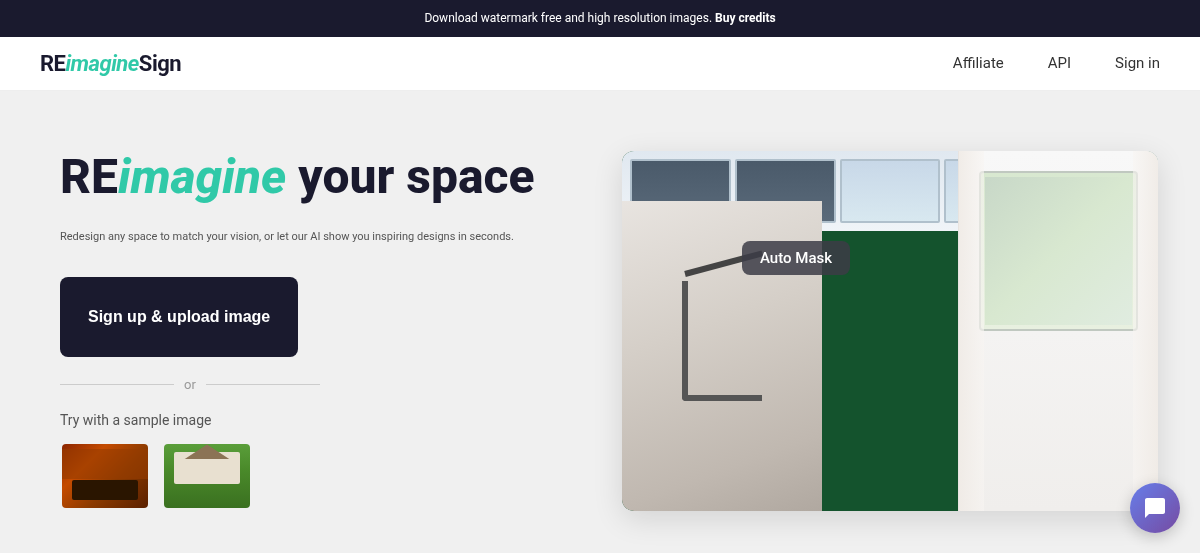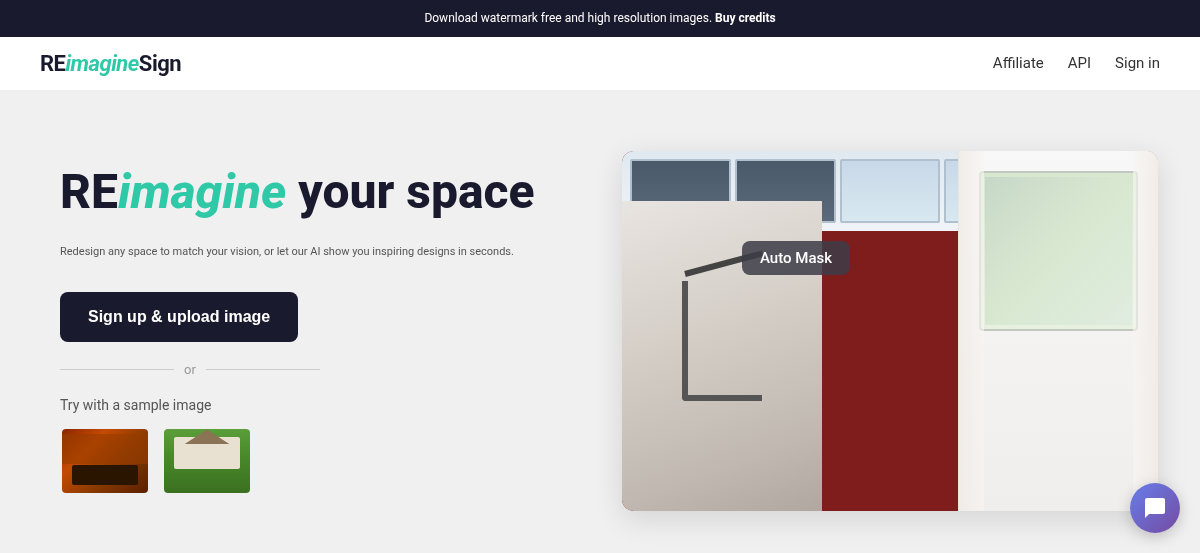--- a/index.html
+++ b/index.html
@@ -35,21 +35,21 @@
       color: #1a1a2e;
       letter-spacing: -0.5px;
     }
     .logo span.re { color: #1a1a2e; }
     .logo span.imagine { color: #30c9a8; font-style: italic; }
     .logo span.home { color: #1a1a2e; }
 
     .nav {
       display: flex;
       align-items: center;
-      gap: 24px;
+      gap: 44px;
     }
     .nav-link {
       font-size: 15px;
       color: #333;
       text-decoration: none;
       cursor: pointer;
     }
     .btn-signup {
       background: #1a1a2e;
       color: #fff;
@@ -91,21 +91,21 @@
       color: #555;
       line-height: 1.6;
       margin-bottom: 32px;
       max-width: 480px;
     }
 
     .btn-upload {
       background: #1a1a2e;
       color: #fff;
       border: none;
-      padding: 16px 28px;
+      padding: 31px 28px;
       border-radius: 8px;
       font-size: 16px;
       font-weight: 600;
       cursor: pointer;
       display: inline-block;
       margin-bottom: 20px;
     }
 
     .or-divider {
       display: flex;
@@ -203,21 +203,21 @@
     
     .right-panel {
       flex: 1;
       display: flex;
       justify-content: center;
       align-items: flex-start;
       position: relative;
     }
 
     .image-showcase {
-      background: #7f1d1d;
+      background: #14532d;
       border-radius: 12px;
       width: 536px;
       height: 360px;
       position: relative;
       overflow: hidden;
       box-shadow: 0 8px 30px rgba(0,0,0,0.12);
     }
 
     
     .staircase-area {

